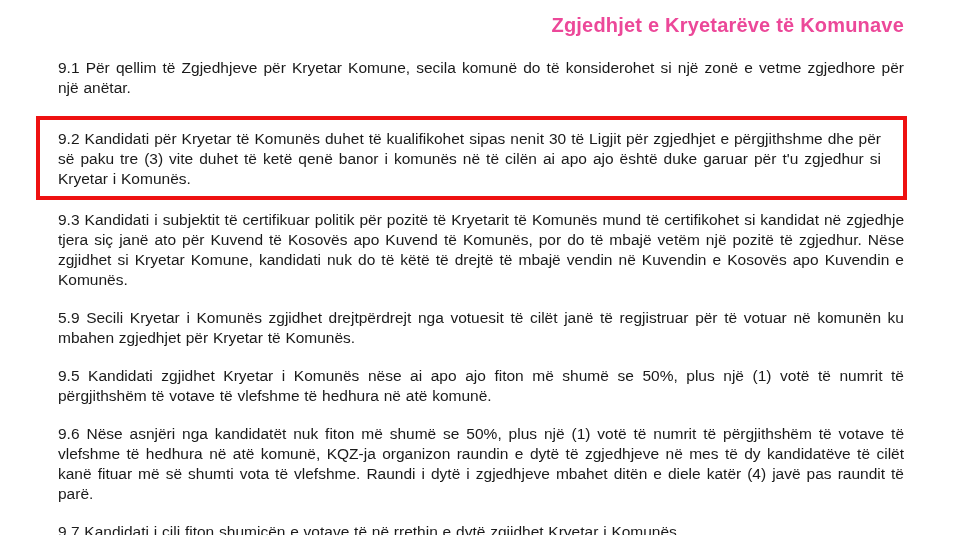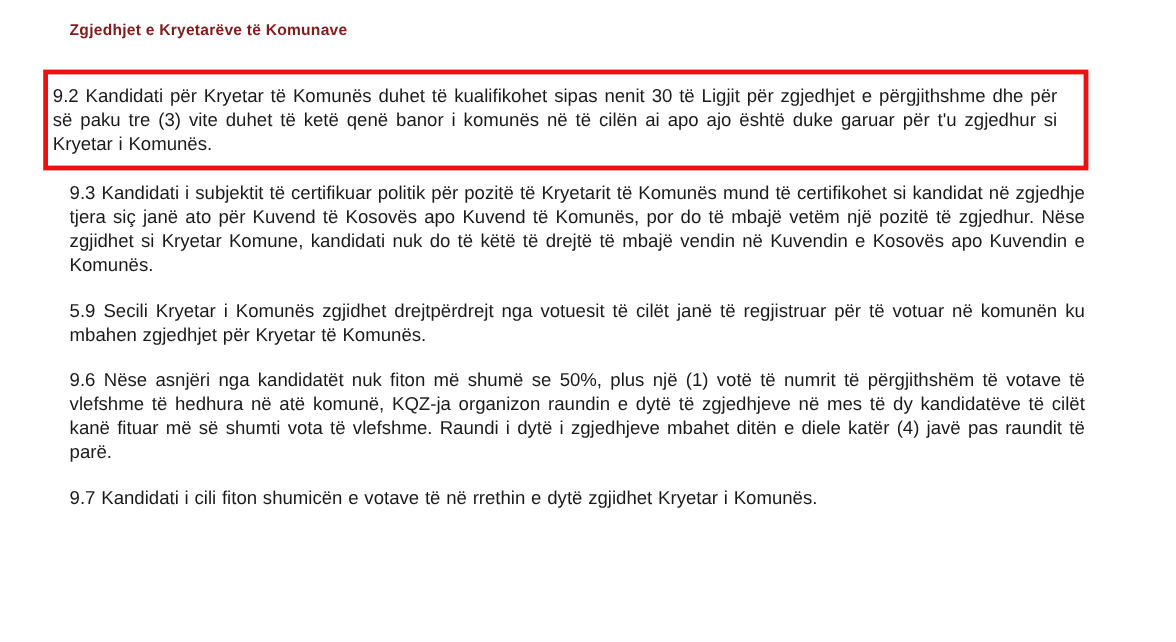--- a/index.html
+++ b/index.html
@@ -14,48 +14,50 @@
     box-sizing: border-box;
     padding: 15px 76px 0 58px;
     background: #ffffff;
     font-family: "Liberation Sans", "DejaVu Sans", sans-serif;
     font-size: 15.5px;
     line-height: 20px;
     color: #1a1a1a;
     overflow: hidden;
   }
   .title {
-    font-size: 13px;
+    font-size: 20px;
     font-weight: 700;
-    text-align: left;
+    text-align: right;
     letter-spacing: 0.2px;
     margin: 0 0 23px 0;
-    color: #7f1d1d;
+    color: #ec4899;
   }
   .para {
     margin: 0 0 18px 0;
     text-align: justify;
     word-spacing: 0.5px;
   }
   .highlight-box {
     border: 4px solid var(--accent, #ee1111);
     margin: 12px -3px 10px -22px;
-    padding: 9px 22px 7px 4px;
+    padding: 9px 22px 7px 18px;
   }
   .highlight-box .para {
     margin: 0;
   }
 </style>
 </head>
 <body>
 
 <div class="page">
   <h1 class="title">Zgjedhjet e Kryetarëve të Komunave</h1>
   <main class="body">
+      <p class="para">9.1 Për qellim të Zgjedhjeve për Kryetar Komune, secila komunë do të konsiderohet si një zonë e vetme zgjedhore për një anëtar.</p>
       <div class="highlight-box">
         <p class="para">9.2 Kandidati për Kryetar të Komunës duhet të kualifikohet sipas nenit 30 të Ligjit për zgjedhjet e përgjithshme dhe për së paku tre (3) vite duhet të ketë qenë banor i komunës në të cilën ai apo ajo është duke garuar për t'u zgjedhur si Kryetar i Komunës.</p>
       </div>
       <p class="para">9.3 Kandidati i subjektit të certifikuar politik për pozitë të Kryetarit të Komunës mund të certifikohet si kandidat në zgjedhje tjera siç janë ato për Kuvend të Kosovës apo Kuvend të Komunës, por do të mbajë vetëm një pozitë të zgjedhur. Nëse zgjidhet si Kryetar Komune, kandidati nuk do të këtë të drejtë të mbajë vendin në Kuvendin e Kosovës apo Kuvendin e Komunës.</p>
       <p class="para">5.9 Secili Kryetar i Komunës zgjidhet drejtpërdrejt nga votuesit të cilët janë të regjistruar për të votuar në komunën ku mbahen zgjedhjet për Kryetar të Komunës.</p>
+      <p class="para">9.5 Kandidati zgjidhet Kryetar i Komunës nëse ai apo ajo fiton më shumë se 50%, plus një (1) votë të numrit të përgjithshëm të votave të vlefshme të hedhura në atë komunë.</p>
       <p class="para">9.6 Nëse asnjëri nga kandidatët nuk fiton më shumë se 50%, plus një (1) votë të numrit të përgjithshëm të votave të vlefshme të hedhura në atë komunë, KQZ-ja organizon raundin e dytë të zgjedhjeve në mes të dy kandidatëve të cilët kanë fituar më së shumti vota të vlefshme. Raundi i dytë i zgjedhjeve mbahet ditën e diele katër (4) javë pas raundit të parë.</p>
       <p class="para">9.7 Kandidati i cili fiton shumicën e votave të në rrethin e dytë zgjidhet Kryetar i Komunës.</p>
     </main>
 </div>
 
 </body></html>

